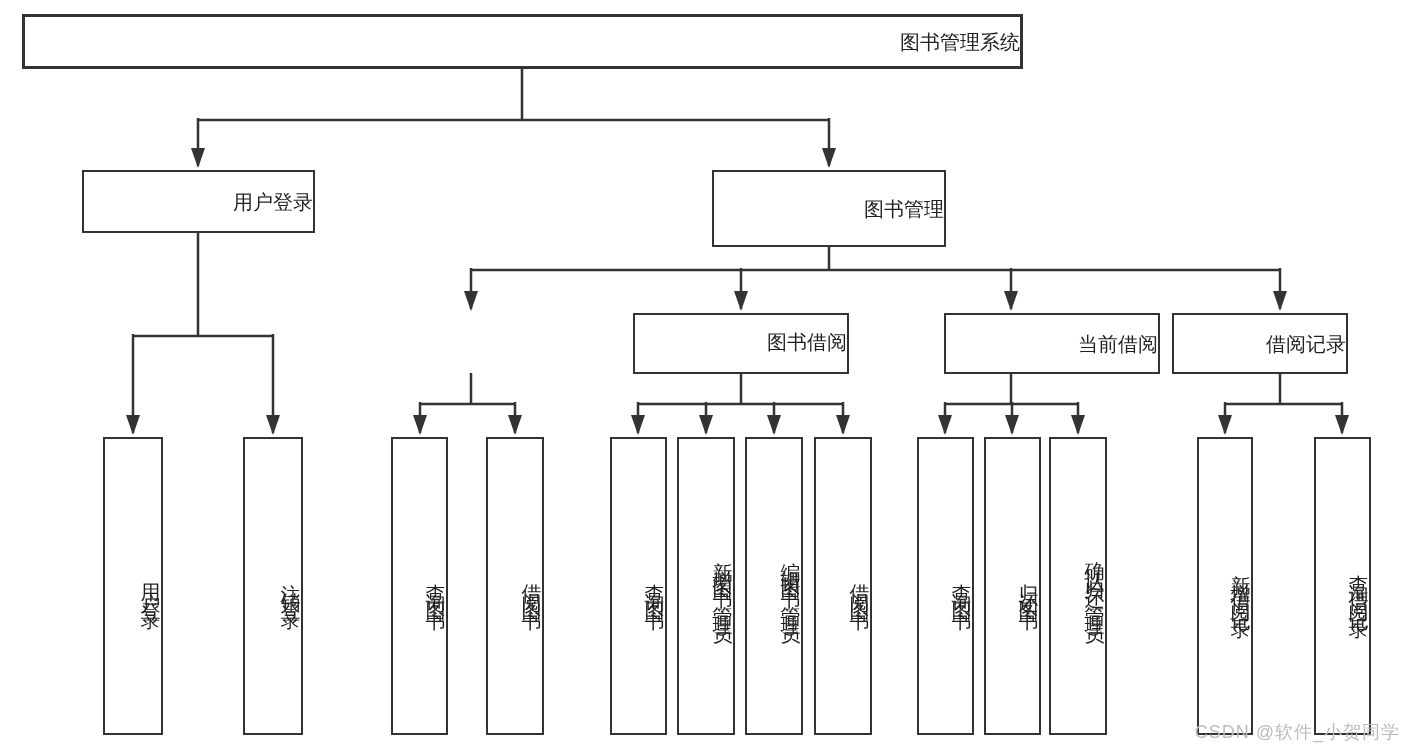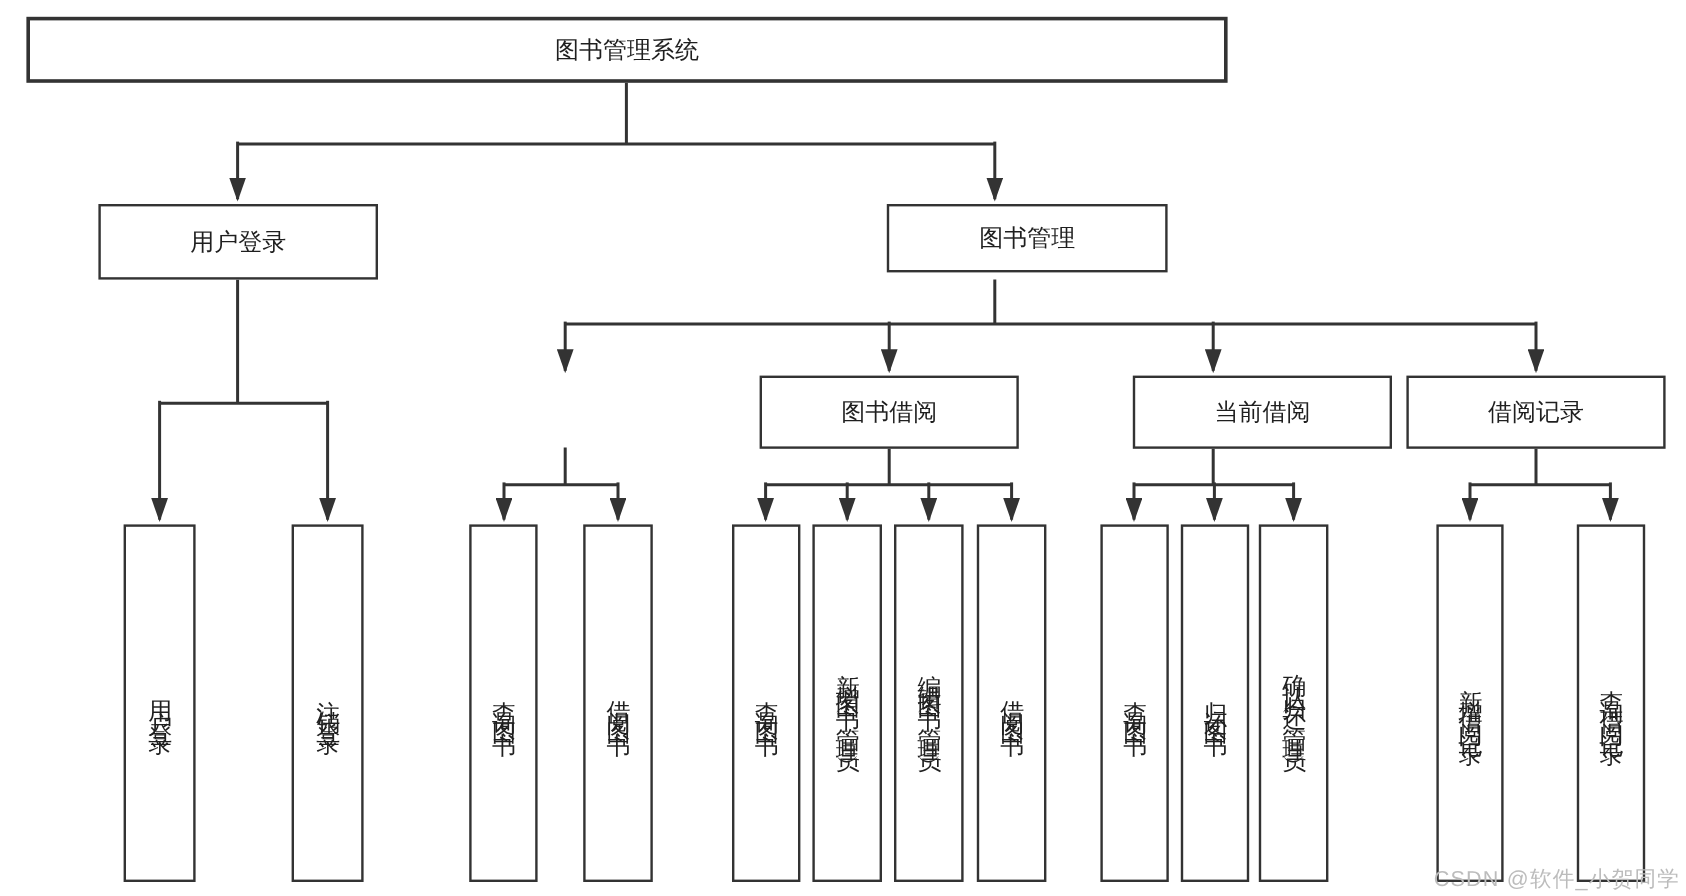--- a/index.html
+++ b/index.html
@@ -22,21 +22,21 @@
     stroke-width: 2.5;
   }
   .arrowhead { fill: var(--line, #333333); }
   .node {
     position: absolute;
     box-sizing: border-box;
     background: var(--fill, #ffffff);
     border: 2.5px solid var(--border, #333333);
     display: flex;
     align-items: center;
-    justify-content: center;
+    justify-content: flex-end;
     color: var(--text, #1f1f1f);
     font-size: 20px;
     line-height: 1;
     white-space: nowrap;
   }
   .node.root { border-width: 3px; }
   .node.leaf { border-width: 2.6px; }
   .vtext {
     writing-mode: vertical-rl;
     text-orientation: mixed;
@@ -99,31 +99,31 @@
     <path class="cline" d="M1342 402 V433" marker-end="url(#arrow)"></path>
   </svg>
 
   <div class="node root" style="left:22px; top:14px; width:1001px; height:55px;">
     <span>图书管理系统</span>
   </div>
 
   <div class="node" style="left:82px; top:170px; width:233px; height:63px;">
     <span>用户登录</span>
   </div>
-  <div class="node" style="left:739px; top:170px; width:234px; height:57px;">
+  <div class="node" style="left:712px; top:170px; width:234px; height:77px;">
     <span>图书管理</span>
   </div>
 
-  <div class="node" style="left:633px; top:313px; width:216px; height:61px;">
+  <div class="node" style="left:633px; top:313px; width:216px; height:61px;font-family:Liberation Mono, monospace;">
     <span>图书借阅</span>
   </div>
   <div class="node" style="left:944px; top:313px; width:216px; height:61px;">
     <span>当前借阅</span>
   </div>
-  <div class="node" style="left:1172px; top:313px; width:216px; height:61px;">
+  <div class="node" style="left:1172px; top:313px; width:176px; height:61px;">
     <span>借阅记录</span>
   </div>
 
   <div class="node leaf" style="left:103px; top:437px; width:60px; height:298px;">
     <span class="vtext">用户登录</span>
   </div>
   <div class="node leaf" style="left:243px; top:437px; width:60px; height:298px;">
     <span class="vtext">注销登录</span>
   </div>
 

